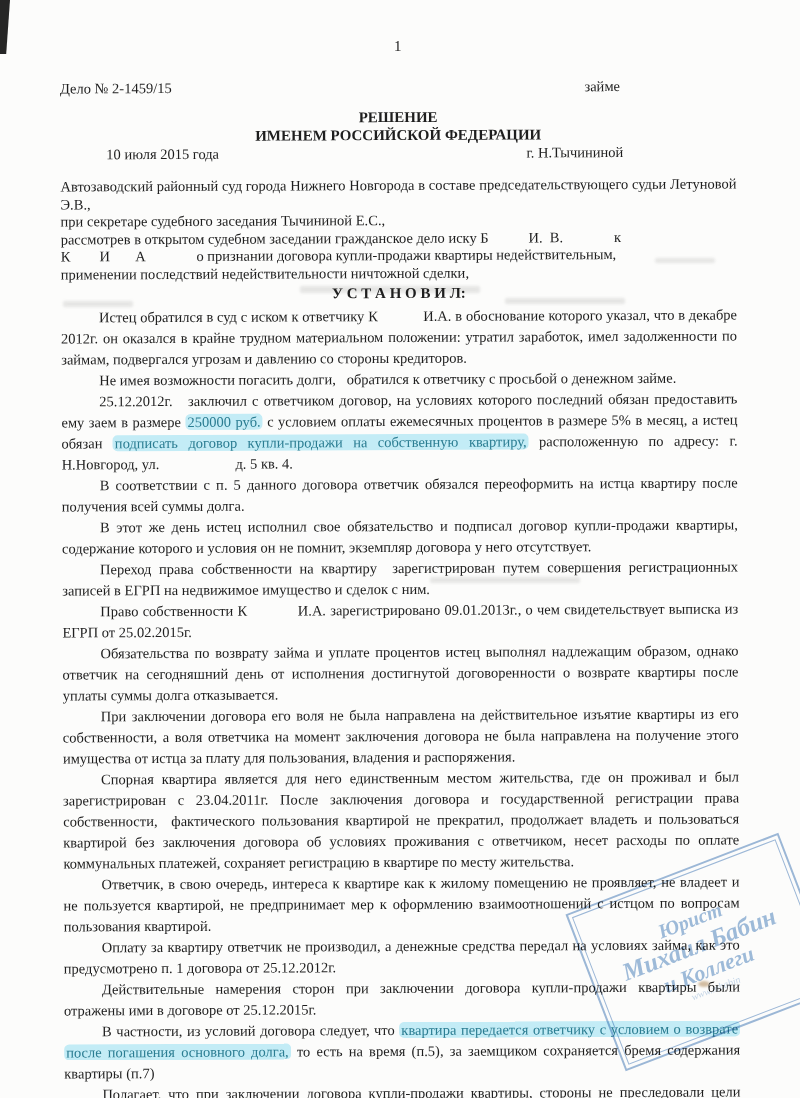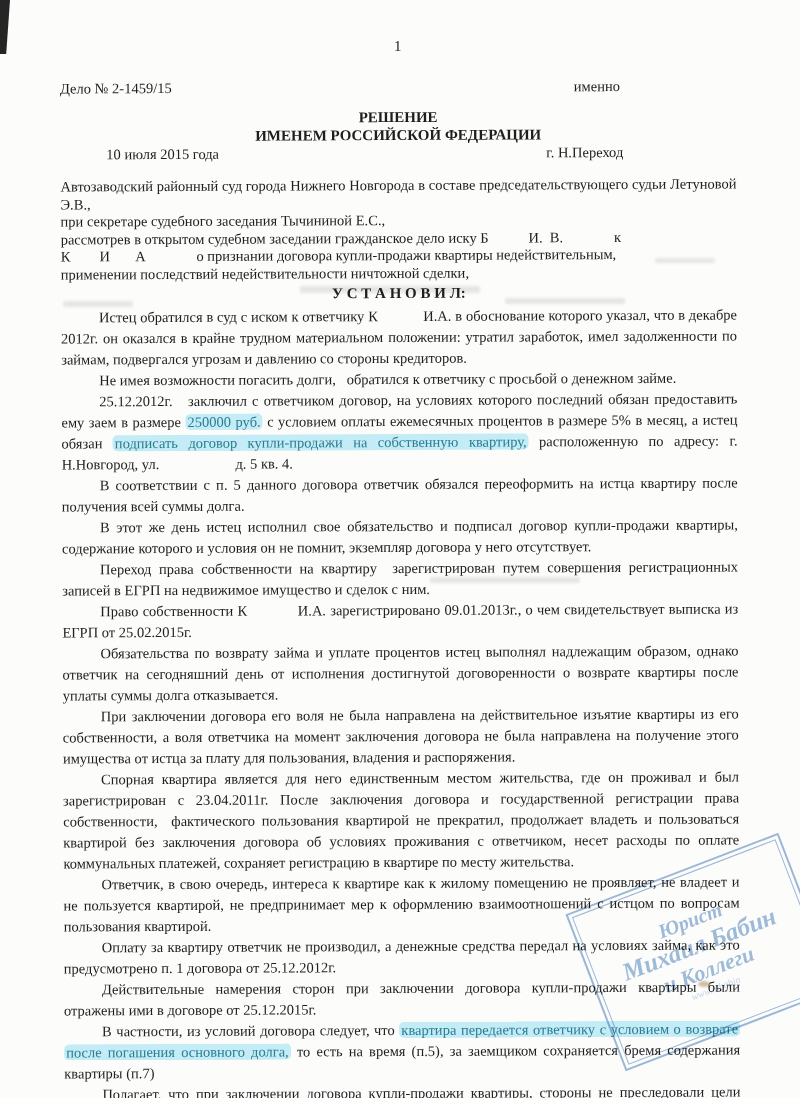--- a/index.html
+++ b/index.html
@@ -52,31 +52,31 @@
   <div class="ghost" style="left:63px;top:301px;width:70px;height:6px;"></div>
   <div class="ghost" style="left:655px;top:258px;width:60px;height:5px;"></div>
   <div class="ghost" style="left:430px;top:577px;width:150px;height:6px;"></div>
   <div class="speck"></div>
 
   <div class="content">
     <div class="pageno">1</div>
 
     <div class="row1">
       <span>Дело № 2-1459/15</span>
-      <span>именно</span>
+      <span>займе</span>
     </div>
 
     <div class="titles">
       <div>РЕШЕНИЕ</div>
       <div>ИМЕНЕМ РОССИЙСКОЙ ФЕДЕРАЦИИ</div>
     </div>
 
     <div class="daterow">
       <span>10 июля 2015 года</span>
-      <span>г. Н.Переход</span>
+      <span>г. Н.Тычининой</span>
     </div>
 
     <div class="intro" id="intro">
         <div class="intro-line">Автозаводский районный суд города Нижнего Новгорода в составе председательствующего судьи Летуновой Э.В.,</div>
         <div class="intro-line">при секретаре судебного заседания Тычининой Е.С.,</div>
         <div class="intro-line">рассмотрев в открытом судебном заседании гражданское дело иску Б&nbsp;&nbsp;&nbsp;&nbsp;&nbsp;&nbsp;&nbsp;&nbsp;&nbsp;&nbsp;&nbsp;И.&nbsp;&nbsp;В.&nbsp;&nbsp;&nbsp;&nbsp;&nbsp;&nbsp;&nbsp;&nbsp;&nbsp;&nbsp;&nbsp;&nbsp;&nbsp;&nbsp;к</div>
         <div class="intro-line">К&nbsp;&nbsp;&nbsp;&nbsp;&nbsp;&nbsp;&nbsp;&nbsp;И&nbsp;&nbsp;&nbsp;&nbsp;&nbsp;&nbsp;&nbsp;А&nbsp;&nbsp;&nbsp;&nbsp;&nbsp;&nbsp;&nbsp;&nbsp;&nbsp;&nbsp;&nbsp;&nbsp;&nbsp;&nbsp;о признании договора купли-продажи квартиры недействительным,</div>
         <div class="intro-line">применении последствий недействительности ничтожной сделки,</div>
       </div>
 

